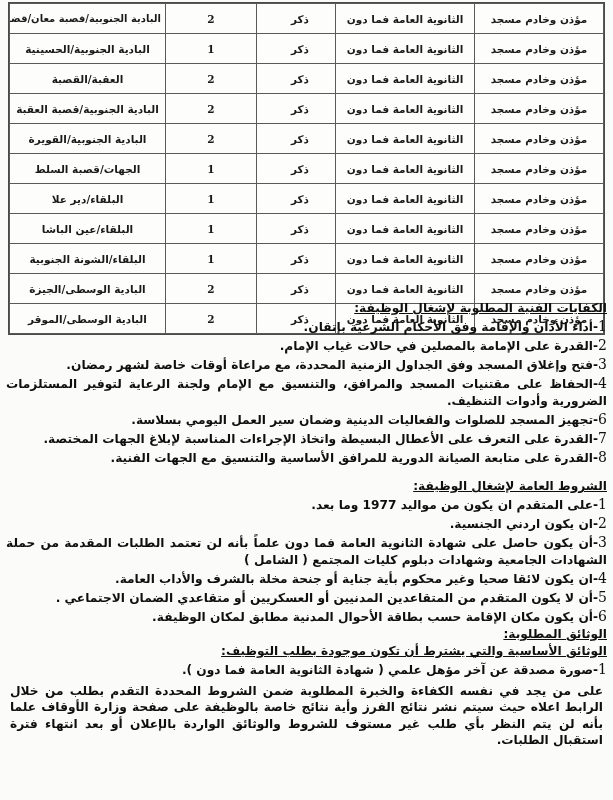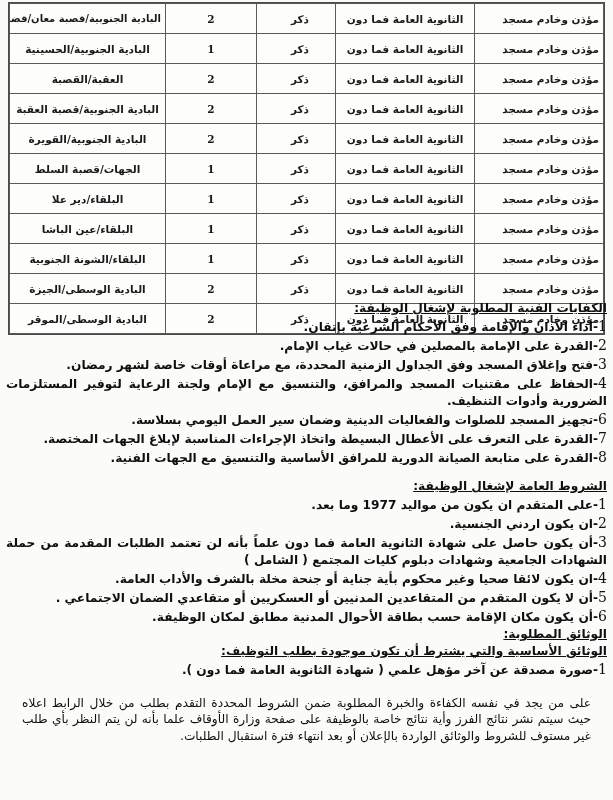--- a/index.html
+++ b/index.html
@@ -48,21 +48,21 @@
     padding: 0 4px;
     text-align: center;
     vertical-align: middle;
     font-size: 10.5px;
     font-weight: bold;
     color: #1a1a1a;
     letter-spacing: 0px;
     white-space: nowrap;
     overflow: hidden;
   }
-  table.jobs tr td:nth-child(1) { width: 120px; text-align: right; }   
+  table.jobs tr td:nth-child(1) { width: 120px; }   
   table.jobs tr td:nth-child(2) { width: 130px; margin-top: 32px; }   
   table.jobs tr td:nth-child(3) { width: 62px; padding-left: 12px;  }   
   table.jobs tr td:nth-child(4) { width: 82px;  }   
   table.jobs tr td:nth-child(5) { width: auto;  }   
 
   td.count-cell {
     font-family: "DejaVu Serif", "Liberation Serif", serif;
     font-size: 15px;
     font-weight: normal;
   }
@@ -118,26 +118,26 @@
   }
   
   ol.num-list li.short {
     text-align: right;
     text-align-last: right;
   }
   .gap-md { height: 11px; }
 
   .para {
     font-size: 12.2px;
-    font-weight: normal;
+    font-weight: bold;
     color: #0f0f0f;
     line-height: 1.34;
     text-align: justify;
     text-align-last: right;
-    margin: 16px;
+    margin: 4px;
     padding: 0;
   }
 
   .tight { letter-spacing: -0.15px; }
 </style>
 </head>
 <body>
 
 <div id="page">
 

